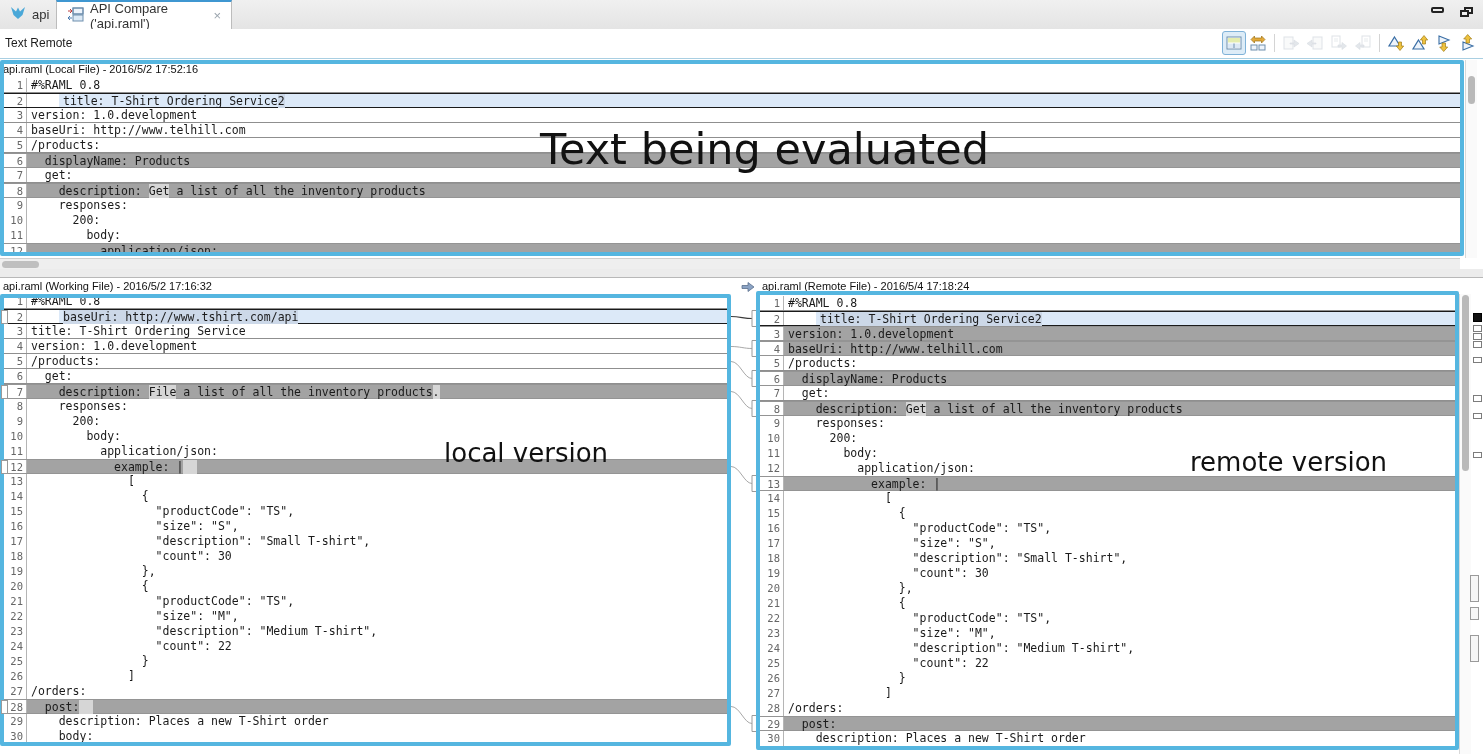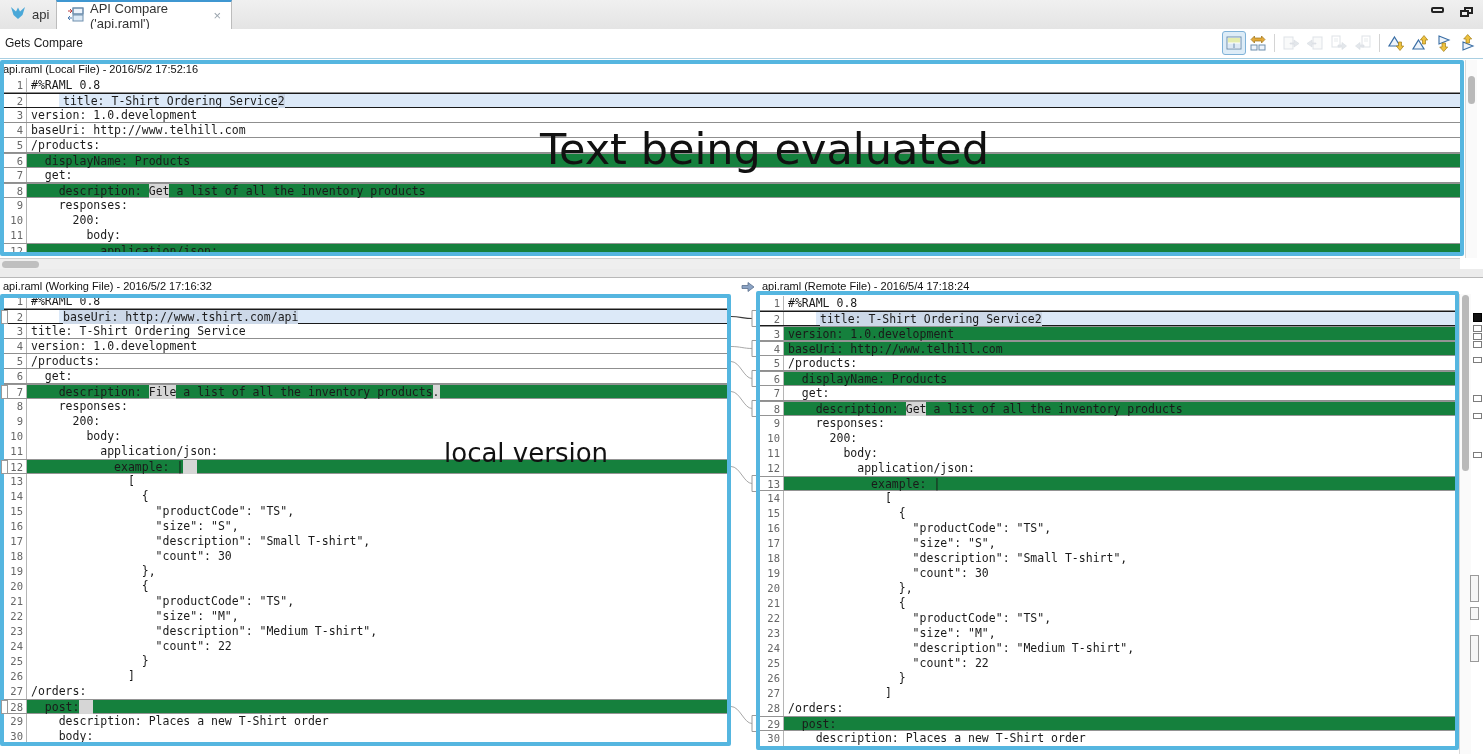--- a/index.html
+++ b/index.html
@@ -36,21 +36,21 @@
   
   .pane-header{position:absolute;font-size:11px;color:#111;white-space:nowrap;}
   .code{position:absolute;background:#fff;overflow:hidden;font-family:"DejaVu Sans Mono",monospace;
         font-size:11.5px;}
   .row{display:flex;height:15px;line-height:15px;box-sizing:border-box;white-space:pre;}
   .row .num{width:27px;text-align:right;padding-right:3px;color:#666;font-size:10.5px;
             border-right:1px solid #b5b5b5;box-sizing:border-box;flex:0 0 27px;}
   .row .txt{flex:1;padding-left:4px;color:#1a1a1a;}
   .row.sep{border-bottom:1px solid #8f8f8f;}
   .row.chg{border-top:1px solid #949494;border-bottom:1px solid #949494;}
-  .row.chg .txt{background:#15803d;}
+  .row.chg .txt{background:#a3a3a3;}
   .row.sel{border-top:1px solid #1a1a1a;border-bottom:1px solid #1a1a1a;}
   .row.sel .txt{background:#dce9f8;margin-left:32px;}
   .txt .hl{background:#d6d6d6;}
   .row.sel .txt .hl{background:#ccd8e8;}
 
   
   .vscroll{position:absolute;width:11px;background:#fafafa;border-left:1px solid #d8d8d8;}
   .vscroll .thumb{position:absolute;left:2px;width:7px;background:#b9b9b9;border-radius:4px;}
   .hscroll{position:absolute;height:11px;background:#efefef;border-top:1px solid #cfcfcf;}
   .hscroll .thumb{position:absolute;top:2px;height:7px;background:#bfbfbf;border-radius:4px;}
@@ -105,21 +105,21 @@
     <div class="winbtns">
       <span class="minbtn"></span>
       <span class="resbtn">
           <i></i>
           <i></i>
         </span>
     </div>
   </div>
 
   <div class="toolbar">
-    <span class="title">Gets Compare</span>
+    <span class="title">Text Remote</span>
     <div class="tbgroup" id="tbgroup">
         <div class="tbtn pressed">
           <svg width="18" height="18" viewBox="0 0 18 18">
             <rect x="2" y="3" width="14" height="12" fill="#fff" stroke="#6f8fae"></rect>
             <rect x="3" y="4" width="12" height="4.5" fill="#e4edaf"></rect>
             <rect x="3" y="9.5" width="12" height="4.5" fill="#dce9f5"></rect>
             <line x1="9" y1="9.5" x2="9" y2="14" stroke="#6f8fae"></line>
           </svg>
         </div>
         <div class="tbtn">
@@ -315,18 +315,19 @@
       <div class="ovblock" style="top: 313px; height: 13px;"></div>
       <div class="ovblock" style="top: 341px; height: 27px;"></div>
     </div>
   <div id="lruler"></div>
 
   <div class="ann-rect" style="left:0;top:60px;width:1464px;height:196px;"></div>
   <div class="ann-rect" style="left:0;top:294px;width:731px;height:452px;"></div>
   <div class="ann-rect" style="left:756px;top:291px;width:703px;height:459px;"></div>
   <div class="ann-text small" style="left:444px;top:438px;">local version</div>
   <div class="ann-text big" style="left:540px;top:124px;">Text being evaluated</div>
+  <div class="ann-text small" style="left:1190px;top:447px;">remote version</div>
 
 <div class="lruler-tick" style="top: 309.5px; height: 14px;"></div>
     <div class="lruler-tick" style="top: 384.5px; height: 14px;"></div>
     <div class="lruler-tick" style="top: 459.5px; height: 14px;"></div>
     <div class="lruler-tick" style="top: 699.5px; height: 14px;"></div>
   </div>
 
 </body></html>

